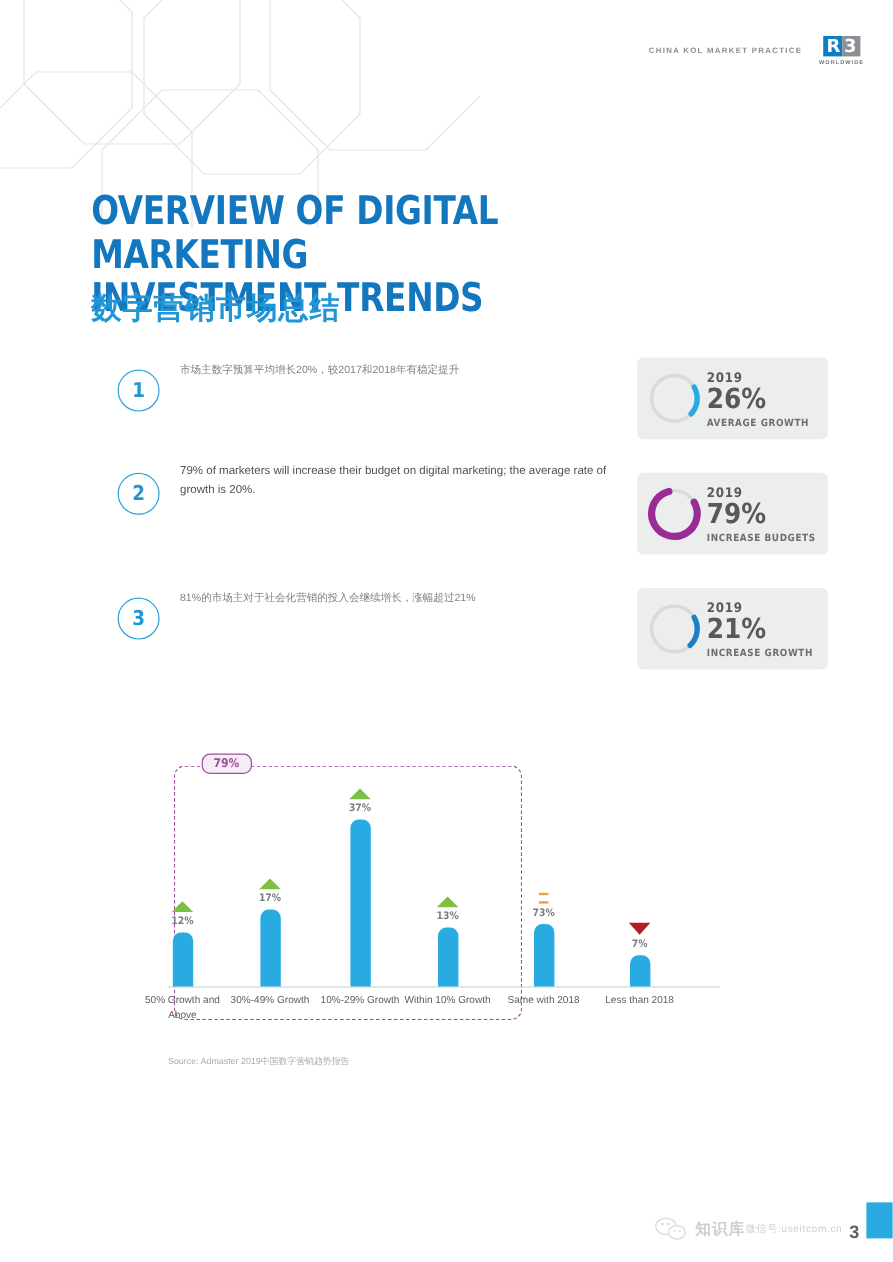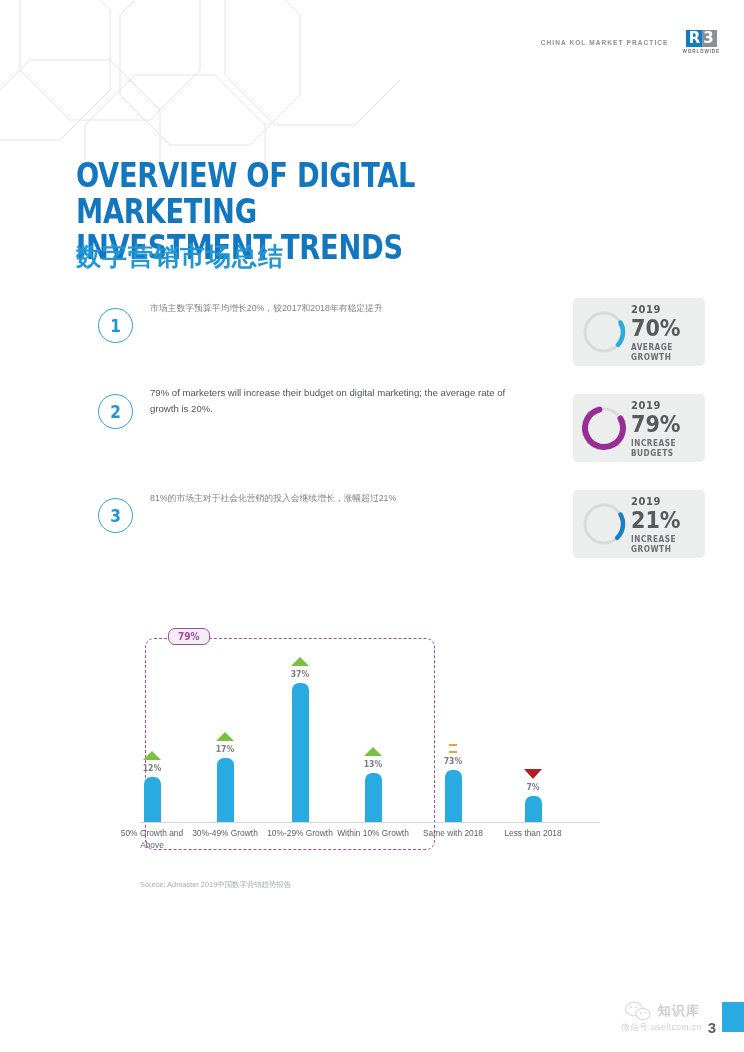--- a/index.html
+++ b/index.html
@@ -31,22 +31,22 @@
     display:flex;align-items:center;justify-content:center;color:#2196d6;
     font-size:17px;font-weight:bold;flex:0 0 auto;margin-top:9px;
     font-family:"DejaVu Sans Condensed","Liberation Sans",sans-serif;}
   .point-body{margin-left:17px;width:370px;}
   .point-en{font-size:9.6px;line-height:15.5px;color:#4f5255;}
   .point-cn{font-size:8.8px;line-height:15px;color:#808285;margin-top:2px;}
   #point-1{top:299px;}
   #point-2{top:385px;}
   #point-3{top:489px;}
   
-  .stat-card{position:absolute;left:531px;width:132px;height:68px;background:#eceded;
-    border-radius:5px;display:flex;align-items:center;margin-left:42px;}
+  .stat-card{position:absolute;left:531px;width:159px;height:68px;background:#eceded;
+    border-radius:5px;display:flex;align-items:center;}
   #stat-1{top:298px;}
   #stat-2{top:394px;}
   #stat-3{top:490px;}
   .ring{width:48px;height:48px;margin-left:7px;flex:0 0 auto;}
   .stat-text{margin-left:3px;display:flex;flex-direction:column;align-items:flex-start;}
   .stat-year{font-size:11px;font-weight:bold;color:#58595b;letter-spacing:.6px;
     font-family:"DejaVu Sans Condensed","Liberation Sans",sans-serif;}
   .stat-value{font-size:23px;font-weight:bold;line-height:23px;margin-top:1px;
     font-family:"DejaVu Sans Condensed","Liberation Sans",sans-serif;}
   .stat-label{font-size:8.2px;font-weight:bold;letter-spacing:.5px;color:#6d6f72;margin-top:2px;
@@ -68,21 +68,21 @@
   .eq-mark{width:8px;height:5px;border-top:2px solid #e8a33d;border-bottom:2px solid #e8a33d;}
   .bar-val{font-size:8.6px;font-weight:bold;color:#7b7d80;margin:3px 0 4px;
     font-family:"DejaVu Sans Condensed","Liberation Sans",sans-serif;}
   .bar{width:17px;background:#29abe2;border-radius:7px 7px 0 0;}
   .bar-label{position:absolute;top:208px;width:76px;text-align:center;font-size:8.4px;
     line-height:11.5px;color:#5c5e61;}
   #source{position:absolute;left:140px;top:880px;font-size:7.4px;color:#a9abad;}
   
   #page-num{position:absolute;right:28px;bottom:16px;font-size:15px;font-weight:bold;color:#5e6063;}
   #accent-block{position:absolute;right:0;bottom:20px;width:22px;height:30px;background:#29abe2;}
-  #watermark{position:absolute;right:42px;bottom:18px;display:flex;flex-direction:column;
+  #watermark{position:absolute;right:42px;bottom:18px;display:flex;flex-direction:row;
     align-items:center;opacity:.5;}
   #wm-row{display:flex;align-items:center;gap:4px;}
   #wm-title{font-size:13px;font-weight:bold;color:#9a9ca0;letter-spacing:1px;}
   #wm-sub{font-size:8.5px;color:#9a9ca0;letter-spacing:.5px;margin-top:1px;}
 </style>
 </head>
 <body>
 
 <svg id="deco" viewBox="0 0 400 190">
   <g fill="none" stroke="#e3e4e6" stroke-width="1">
@@ -131,21 +131,21 @@
   </div>
 </div>
 
 <div class="stat-card" id="stat-1">
   <svg class="ring" viewBox="0 0 48 48">
       <circle cx="24" cy="24" r="19" fill="none" stroke="#d9dadb" stroke-width="3"></circle>
       <circle cx="24" cy="24" r="19" fill="none" stroke="#29abe2" stroke-width="4.5" stroke-linecap="round" stroke-dasharray="23.876104167282428 119.38052083641213" transform="rotate(-30 24 24)"></circle>
     </svg>
   <div class="stat-text">
     <div class="stat-year">2019</div>
-    <div class="stat-value">70%</div>
+    <div class="stat-value">26%</div>
     <div class="stat-label">AVERAGE GROWTH</div>
   </div>
 </div>
 <div class="stat-card" id="stat-2">
   <svg class="ring" viewBox="0 0 48 48">
       <circle cx="24" cy="24" r="19" fill="none" stroke="#d9dadb" stroke-width="3"></circle>
       <circle cx="24" cy="24" r="19" fill="none" stroke="#9a2d94" stroke-width="6" stroke-linecap="round" stroke-dasharray="94.31061146076557 119.38052083641213" transform="rotate(-30 24 24)"></circle>
     </svg>
   <div class="stat-text">
     <div class="stat-year">2019</div>

